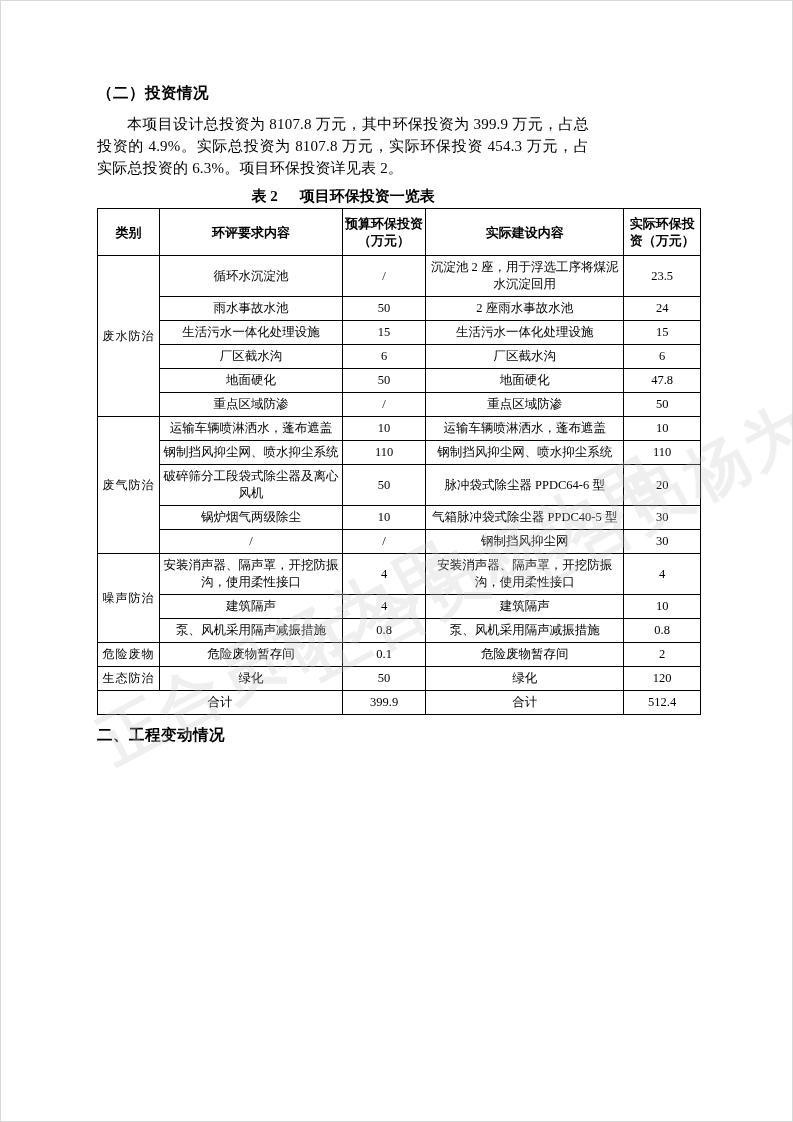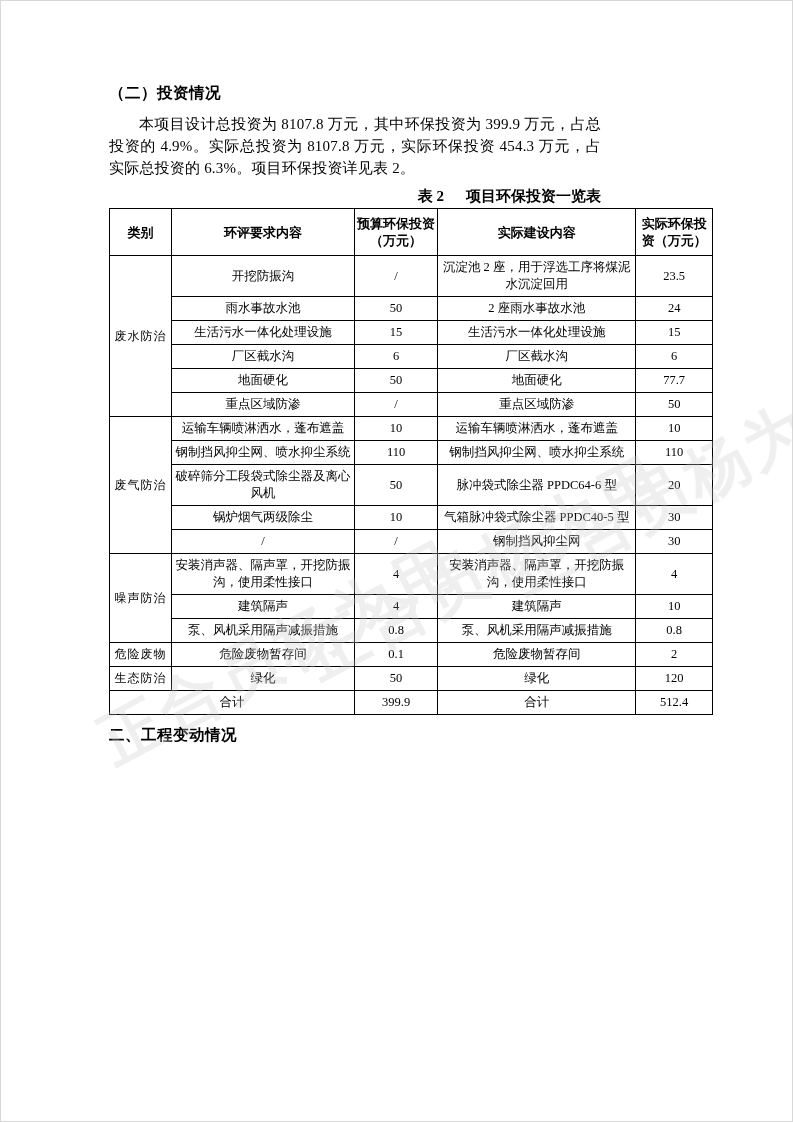--- a/index.html
+++ b/index.html
@@ -19,21 +19,21 @@
     position: absolute;
     left: 0; top: 0;
     width: 793px;
     height: 1122px;
     box-sizing: border-box;
     border: 1px solid #d8d8d8;
     background: #fff;
   }
   .content {
     position: absolute;
-    left: 108px;
+    left: 96px;
     top: 82px;
     width: 492px;
   }
   .watermark {
     position: absolute;
     left: 70px;
     top: 430px;
     width: 560px;
     height: 320px;
     pointer-events: none;
@@ -62,21 +62,21 @@
   }
   p.body-text {
     font-size: 15px;
     line-height: 22px;
     margin: 0 0 2px 0;
     text-align: justify;
     text-indent: 2em;
     letter-spacing: 0.2px;
   }
   .table-caption {
-    text-align: right;
+    text-align: center;
     font-size: 15px;
     font-weight: bold;
     margin: 8px 0 2px 0;
   }
   .table-caption .num {
     margin-right: 22px;
   }
   table.main {
     border-collapse: collapse;
     width: 604px;
@@ -147,21 +147,21 @@
           <th>环评要求内容</th>
           <th>预算环保投资（万元）</th>
           <th>实际建设内容</th>
           <th>实际环保投资（万元）</th>
         </tr>
       </thead>
       <tbody>
 
         <tr>
           <td class="cat" rowspan="6">废水防治</td>
-          <td>开挖防振沟</td>
+          <td>循环水沉淀池</td>
           <td class="num-cell">/</td>
           <td>沉淀池 2 座，用于浮选工序将煤泥水沉淀回用</td>
           <td class="num-cell">23.5</td>
         </tr>
         <tr>
           <td>雨水事故水池</td>
           <td class="num-cell">50</td>
           <td>2 座雨水事故水池</td>
           <td class="num-cell">24</td>
         </tr>
@@ -174,21 +174,21 @@
         <tr>
           <td>厂区截水沟</td>
           <td class="num-cell">6</td>
           <td>厂区截水沟</td>
           <td class="num-cell">6</td>
         </tr>
         <tr>
           <td>地面硬化</td>
           <td class="num-cell">50</td>
           <td>地面硬化</td>
-          <td class="num-cell">77.7</td>
+          <td class="num-cell">47.8</td>
         </tr>
         <tr>
           <td>重点区域防渗</td>
           <td class="num-cell">/</td>
           <td>重点区域防渗</td>
           <td class="num-cell">50</td>
         </tr>
 
         <tr>
           <td class="cat" rowspan="5">废气防治</td>

